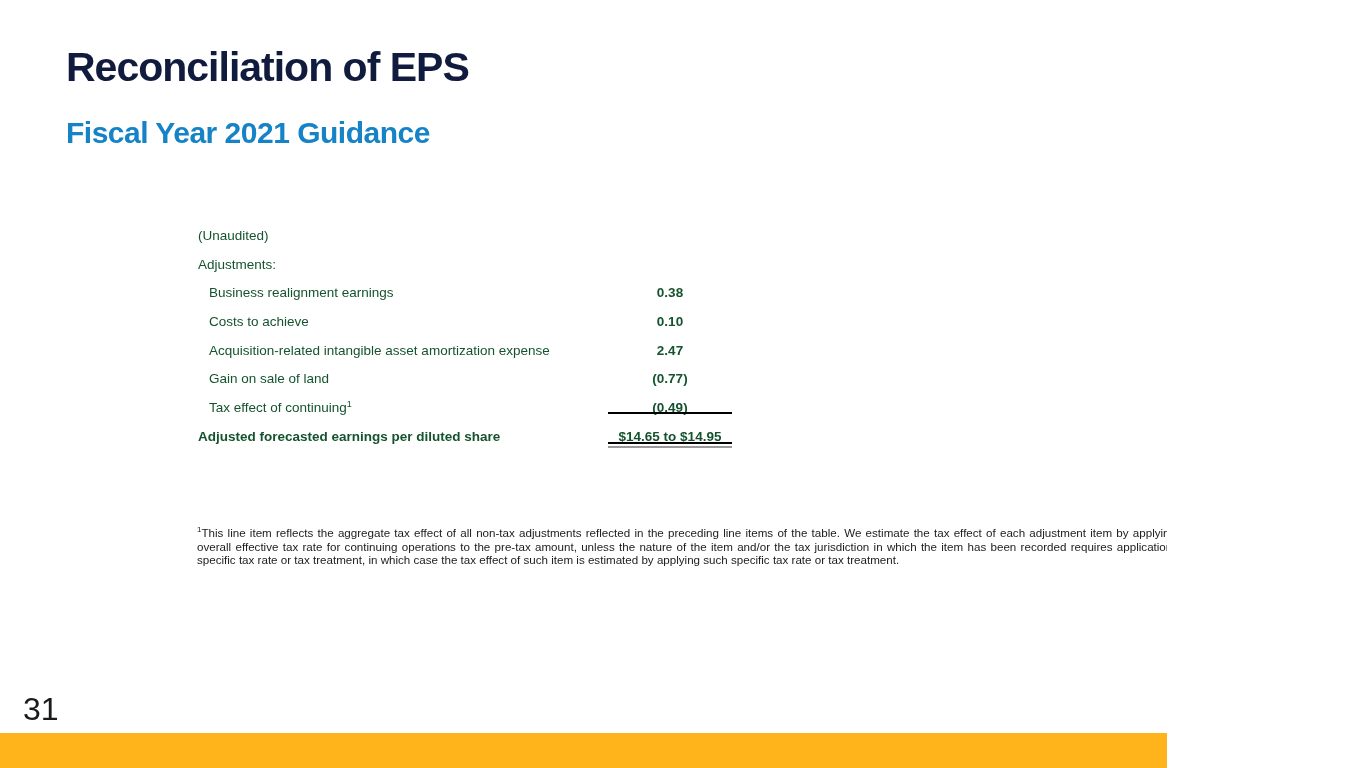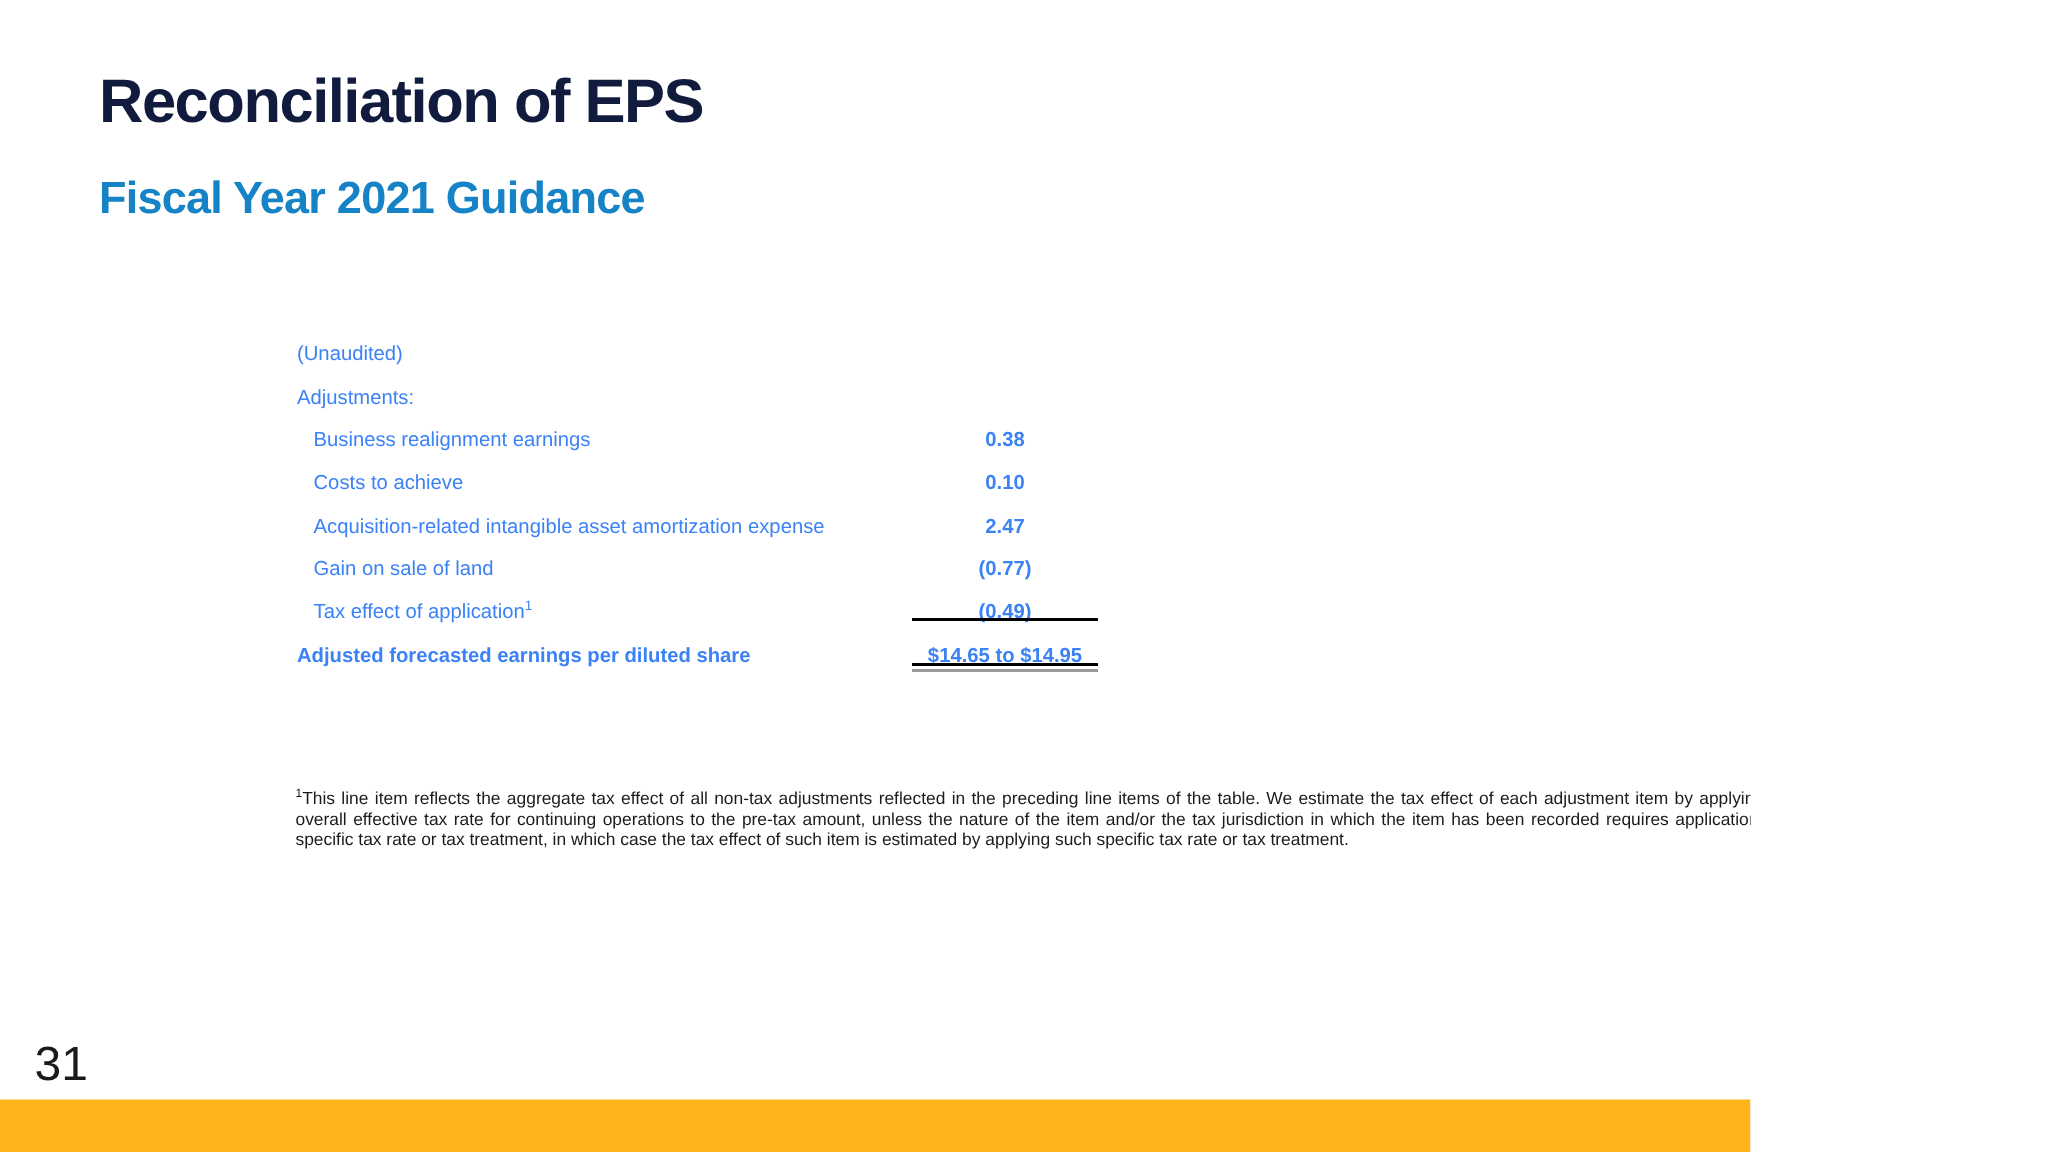--- a/index.html
+++ b/index.html
@@ -35,21 +35,21 @@
     margin-top: 16px;
   }
 
   
   .recon-table {
     position: absolute;
     left: 198px;
     top: 221px;
     width: 560px;
     font-size: 13.5px;
-    color: #3b82f6;
+    color: #14532d;
   }
   .t-row {
     position: relative;
     height: 28.7px;
     display: flex;
     align-items: center;
   }
   .t-label { white-space: nowrap; }
   .t-label.indent { padding-left: 11px; }
   .t-label.bold, .t-value.bold { font-weight: bold; }
@@ -173,21 +173,21 @@
       <span class="t-label indent">Acquisition-related intangible asset amortization expense</span>
       <span class="t-value bold">2.47</span>
     </div>
 
     <div class="t-row">
       <span class="t-label indent">Gain on sale of land</span>
       <span class="t-value bold">(0.77)</span>
     </div>
 
     <div class="t-row">
-      <span class="t-label indent"><span>Tax effect of application</span><sup>1</sup></span>
+      <span class="t-label indent"><span>Tax effect of continuing</span><sup>1</sup></span>
       <span class="t-value bold">(0.49)</span>
       <div class="col-rule rule-tax"></div>
     </div>
 
     <div class="t-row">
       <span class="t-label bold">Adjusted forecasted earnings per diluted share</span>
       <span class="t-value bold">$14.65 to $14.95</span>
       <div class="col-rule rule-total-black"></div>
       <div class="col-rule rule-total-gray"></div>
     </div>

